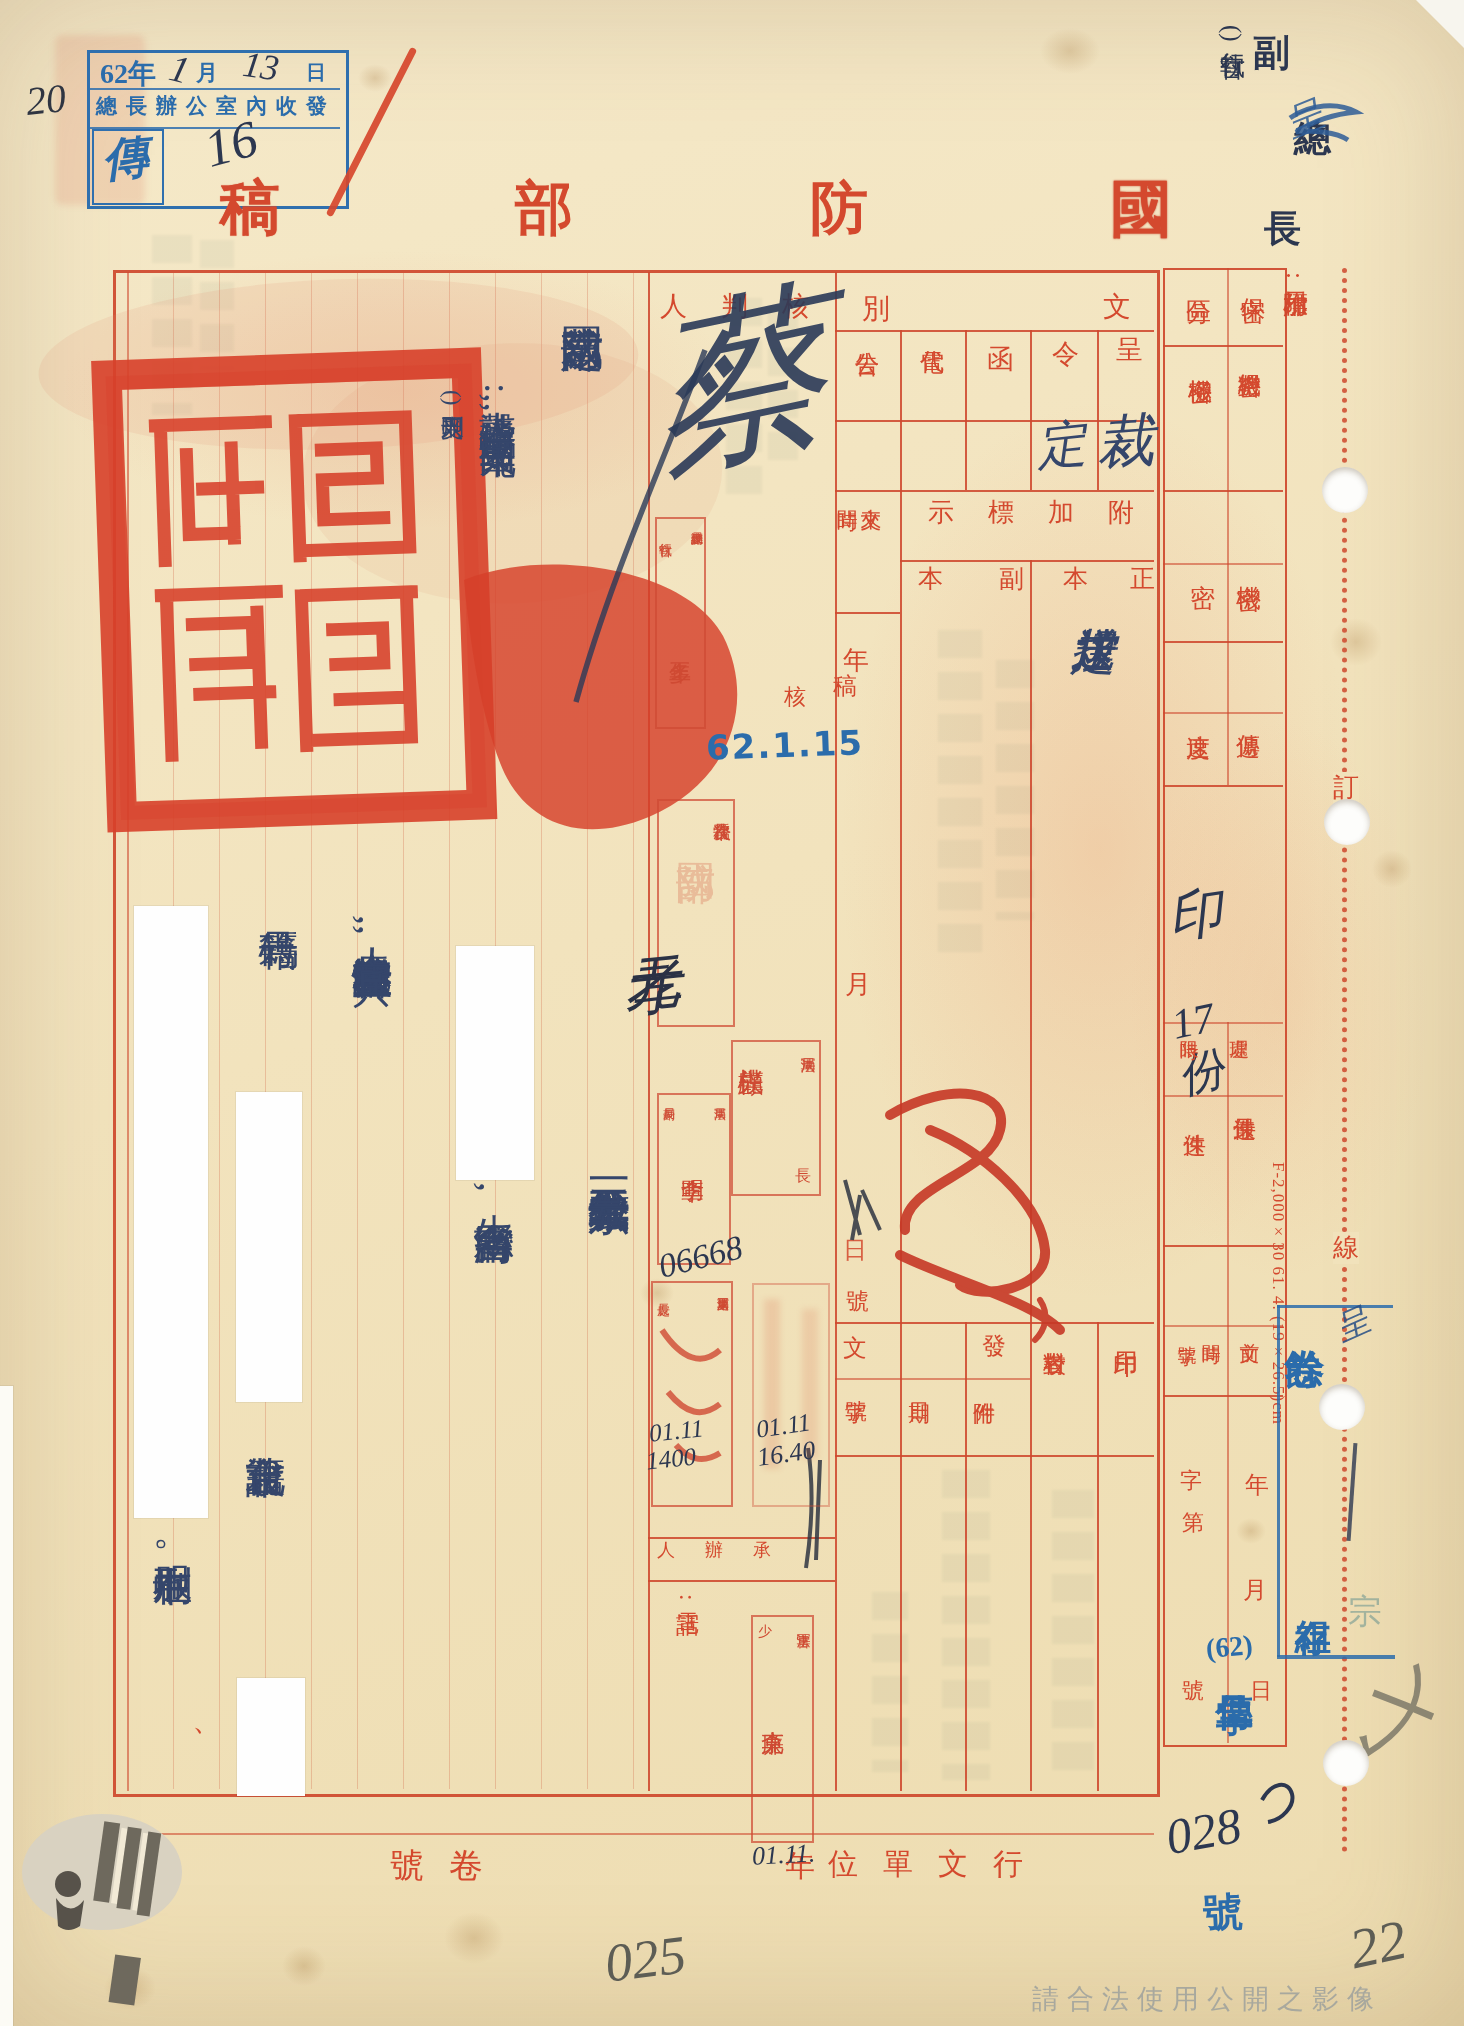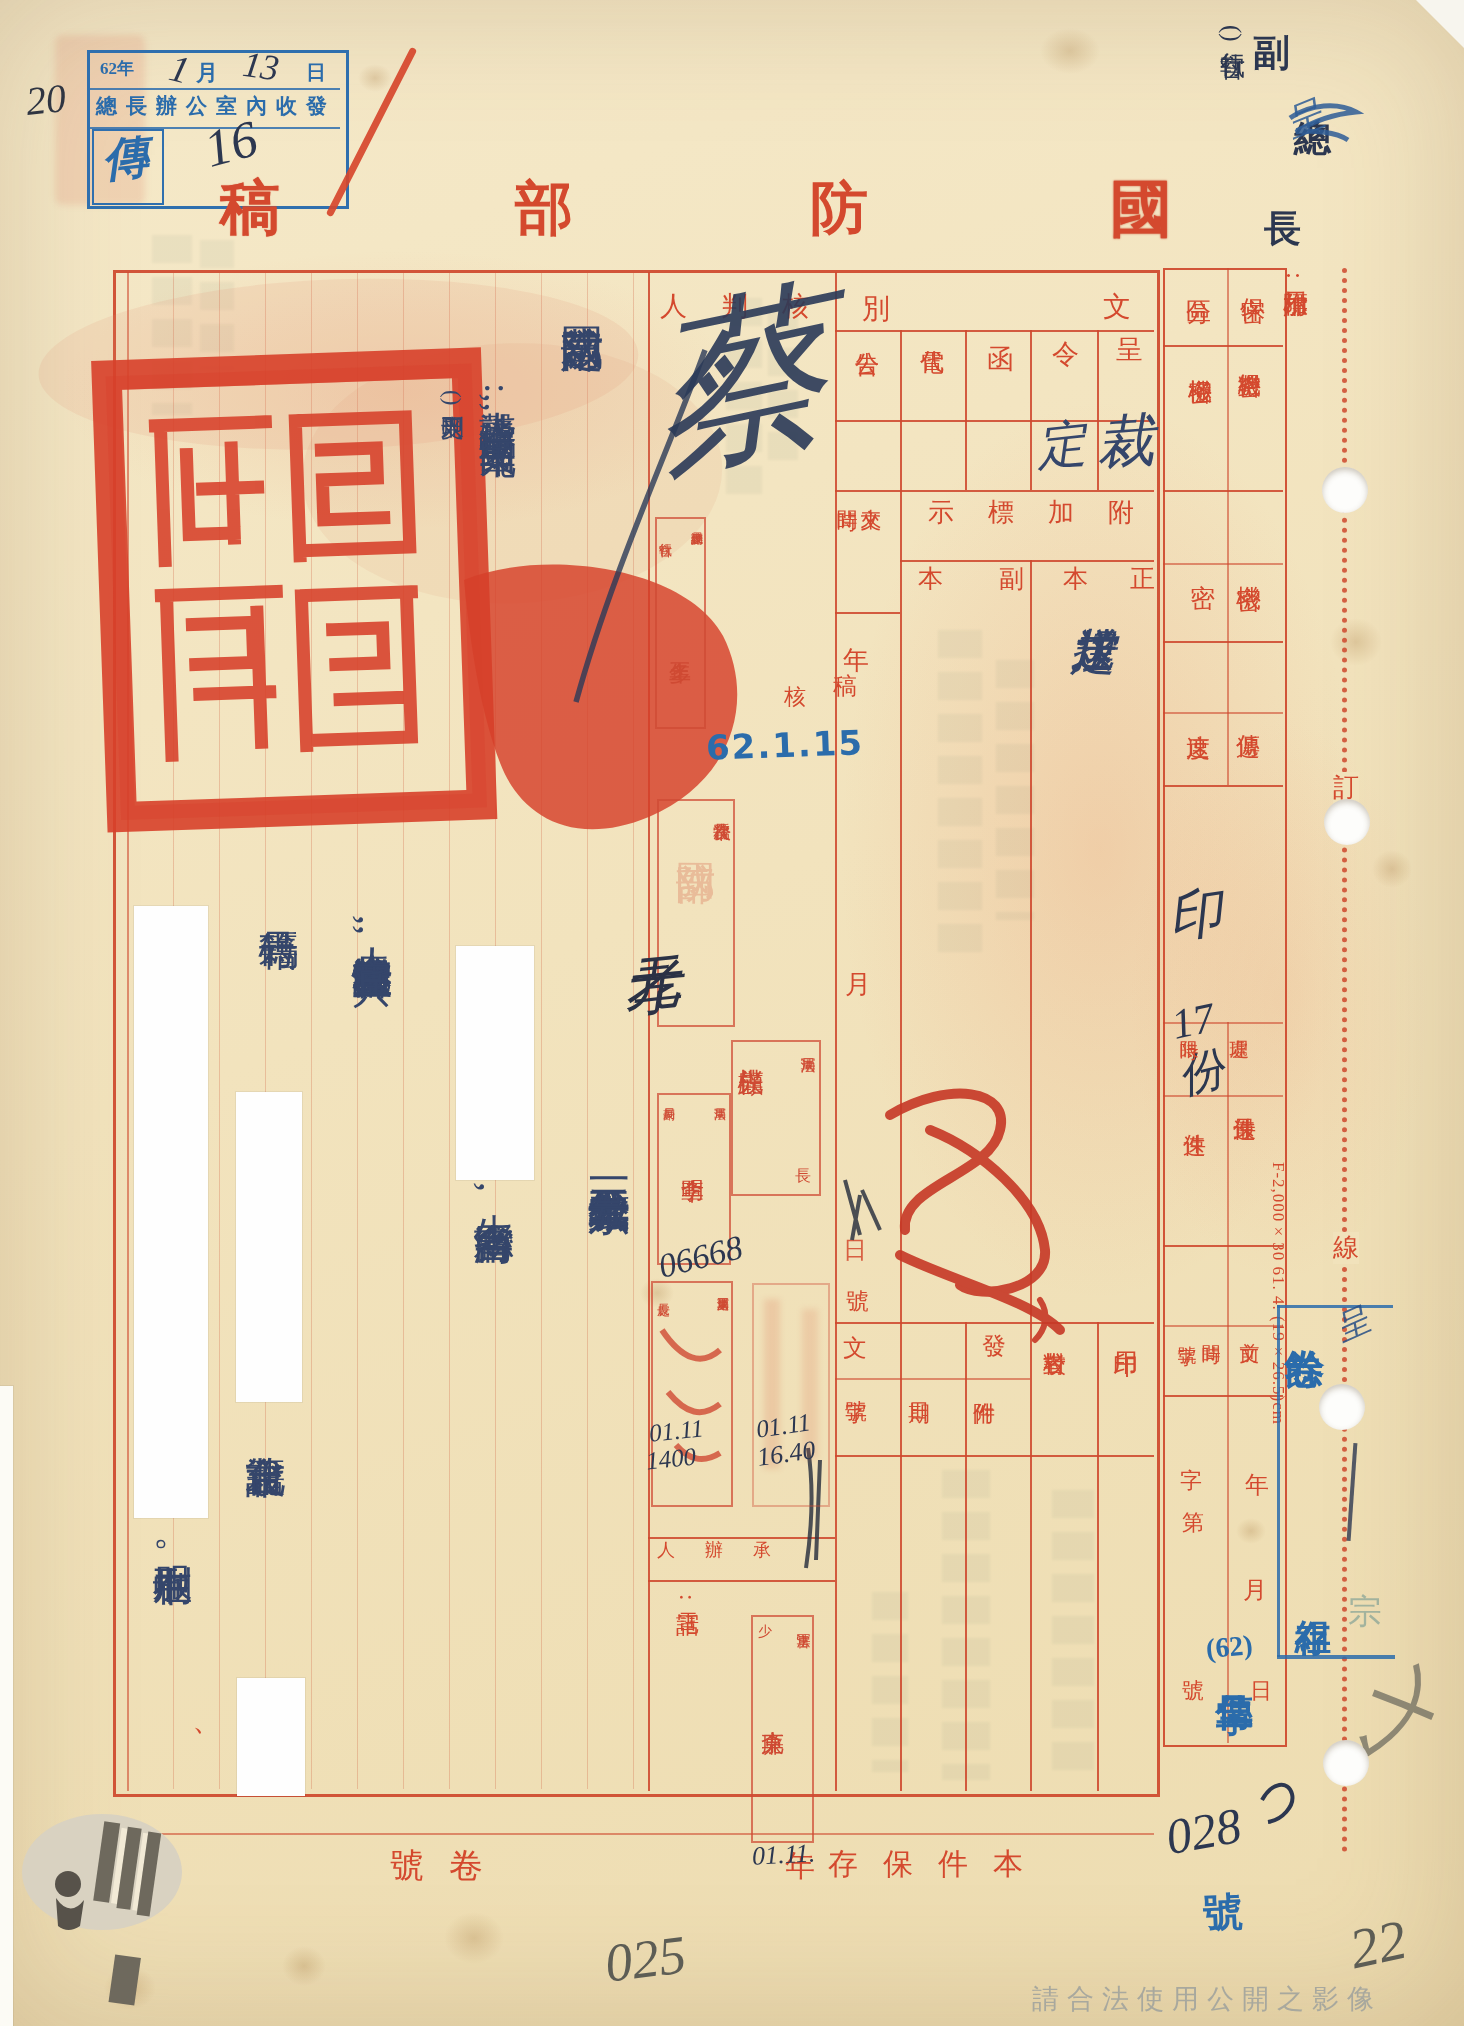--- a/index.html
+++ b/index.html
@@ -58,21 +58,21 @@
   <div class="bleed" style="left:1052px;top:1490px;width:42px;height:290px"></div>
   <div class="bleed" style="left:872px;top:1592px;width:36px;height:180px"></div>
   <div class="wbox" style="left:0;top:1386px;width:13px;height:640px;background:#fcfbf5"></div>
   <div style="position:absolute;left:1416px;top:0;width:0;height:0;border-top:50px solid #f7f5ee;border-left:50px solid transparent"></div>
 
   <div style="position:absolute;left:55px;top:35px;width:90px;height:170px;background:rgba(210,70,45,.13);filter:blur(3px);border-radius:8px"></div>
   <div style="position:absolute;left:87px;top:50px;width:256px;height:153px;border:3px solid #2f6fae"></div>
   <div class="hl" style="left:90px;top:88px;width:250px;background:#2f6fae;opacity:.85"></div>
   <div class="hl" style="left:90px;top:127px;width:250px;background:#2f6fae;opacity:.85"></div>
   <div style="position:absolute;left:92px;top:129px;width:68px;height:72px;border:2px solid #2f6fae"></div>
-  <span class="t blue" style="left:100px;top:60px;font-size:17px">62年</span>
+  <span class="t blue" style="left:100px;top:60px;font-size:28px">62年</span>
   <span class="t pen hw" style="left:170px;top:50px;font-size:38px;transform:rotate(14deg)">1</span>
   <span class="t blue" style="left:196px;top:62px;font-size:22px">月</span>
   <span class="t pen hw" style="left:243px;top:48px;font-size:36px;transform:rotate(8deg)">13</span>
   <span class="t blue" style="left:306px;top:62px;font-size:20px">日</span>
   <span class="t blue" style="left:96px;top:96px;font-size:21px;letter-spacing:9px">總長辦公室內收發</span>
   <span class="t blue hw" style="left:102px;top:136px;font-size:46px;transform:rotate(-6deg)">傳</span>
   <span class="t pen hw" style="left:205px;top:118px;font-size:52px;transform:rotate(-15deg)">16</span>
   <span class="t hw" style="left:26px;top:80px;font-size:40px;color:#2f3542;transform:rotate(-6deg)">20</span>
   <div style="position:absolute;left:368px;top:38px;width:7px;height:188px;background:#d6472c;border-radius:4px;transform:rotate(27deg);opacity:.92"></div>
 
@@ -132,21 +132,21 @@
   <span class="t red" style="left:784px;top:686px;font-size:22px">核</span>
   <span class="t red" style="left:843px;top:1336px;font-size:24px">文</span>
   <span class="t v red" style="left:845px;top:1383px;height:62px;font-size:22px">字號</span>
   <span class="t v red" style="left:908px;top:1385px;height:58px;font-size:22px">日期</span>
   <span class="t red" style="left:982px;top:1334px;font-size:24px">發</span>
   <span class="t v red" style="left:973px;top:1385px;height:60px;font-size:22px">附件</span>
   <span class="t v red" style="left:1043px;top:1334px;height:108px;font-size:23px">校對者</span>
   <span class="t v red" style="left:1113px;top:1332px;height:95px;font-size:25px">用印</span>
   <span class="t red rev" style="left:657px;top:1541px;font-size:18px;letter-spacing:30px">承辦人</span>
   <span class="t v red" style="left:676px;top:1594px;height:100px;font-size:23px">電話:</span>
-  <span class="t red rev" style="left:828px;top:1849px;font-size:30px;letter-spacing:25px">本件保存</span>
+  <span class="t red rev" style="left:828px;top:1849px;font-size:30px;letter-spacing:25px">行文單位</span>
   <span class="t red" style="left:785px;top:1851px;font-size:30px">年</span>
   <span class="t red rev" style="left:390px;top:1849px;font-size:34px;letter-spacing:25px">卷號</span>
 
   <span class="t v red" style="left:1283px;top:272px;height:195px;font-size:25px">附加標示:</span>
   <div class="box" style="left:1163px;top:268px;width:120px;height:1475px;border-width:2.5px"></div>
   <div class="vlx thin" style="left:1227px;top:268px;height:517px"></div>
   <div class="vlx thin" style="left:1227px;top:1022px;height:721px"></div>
   <div class="hl" style="left:1163px;top:345px;width:120px"></div>
   <div class="hl" style="left:1163px;top:490px;width:120px"></div>
   <div class="hl thin" style="left:1163px;top:563px;width:120px"></div>

